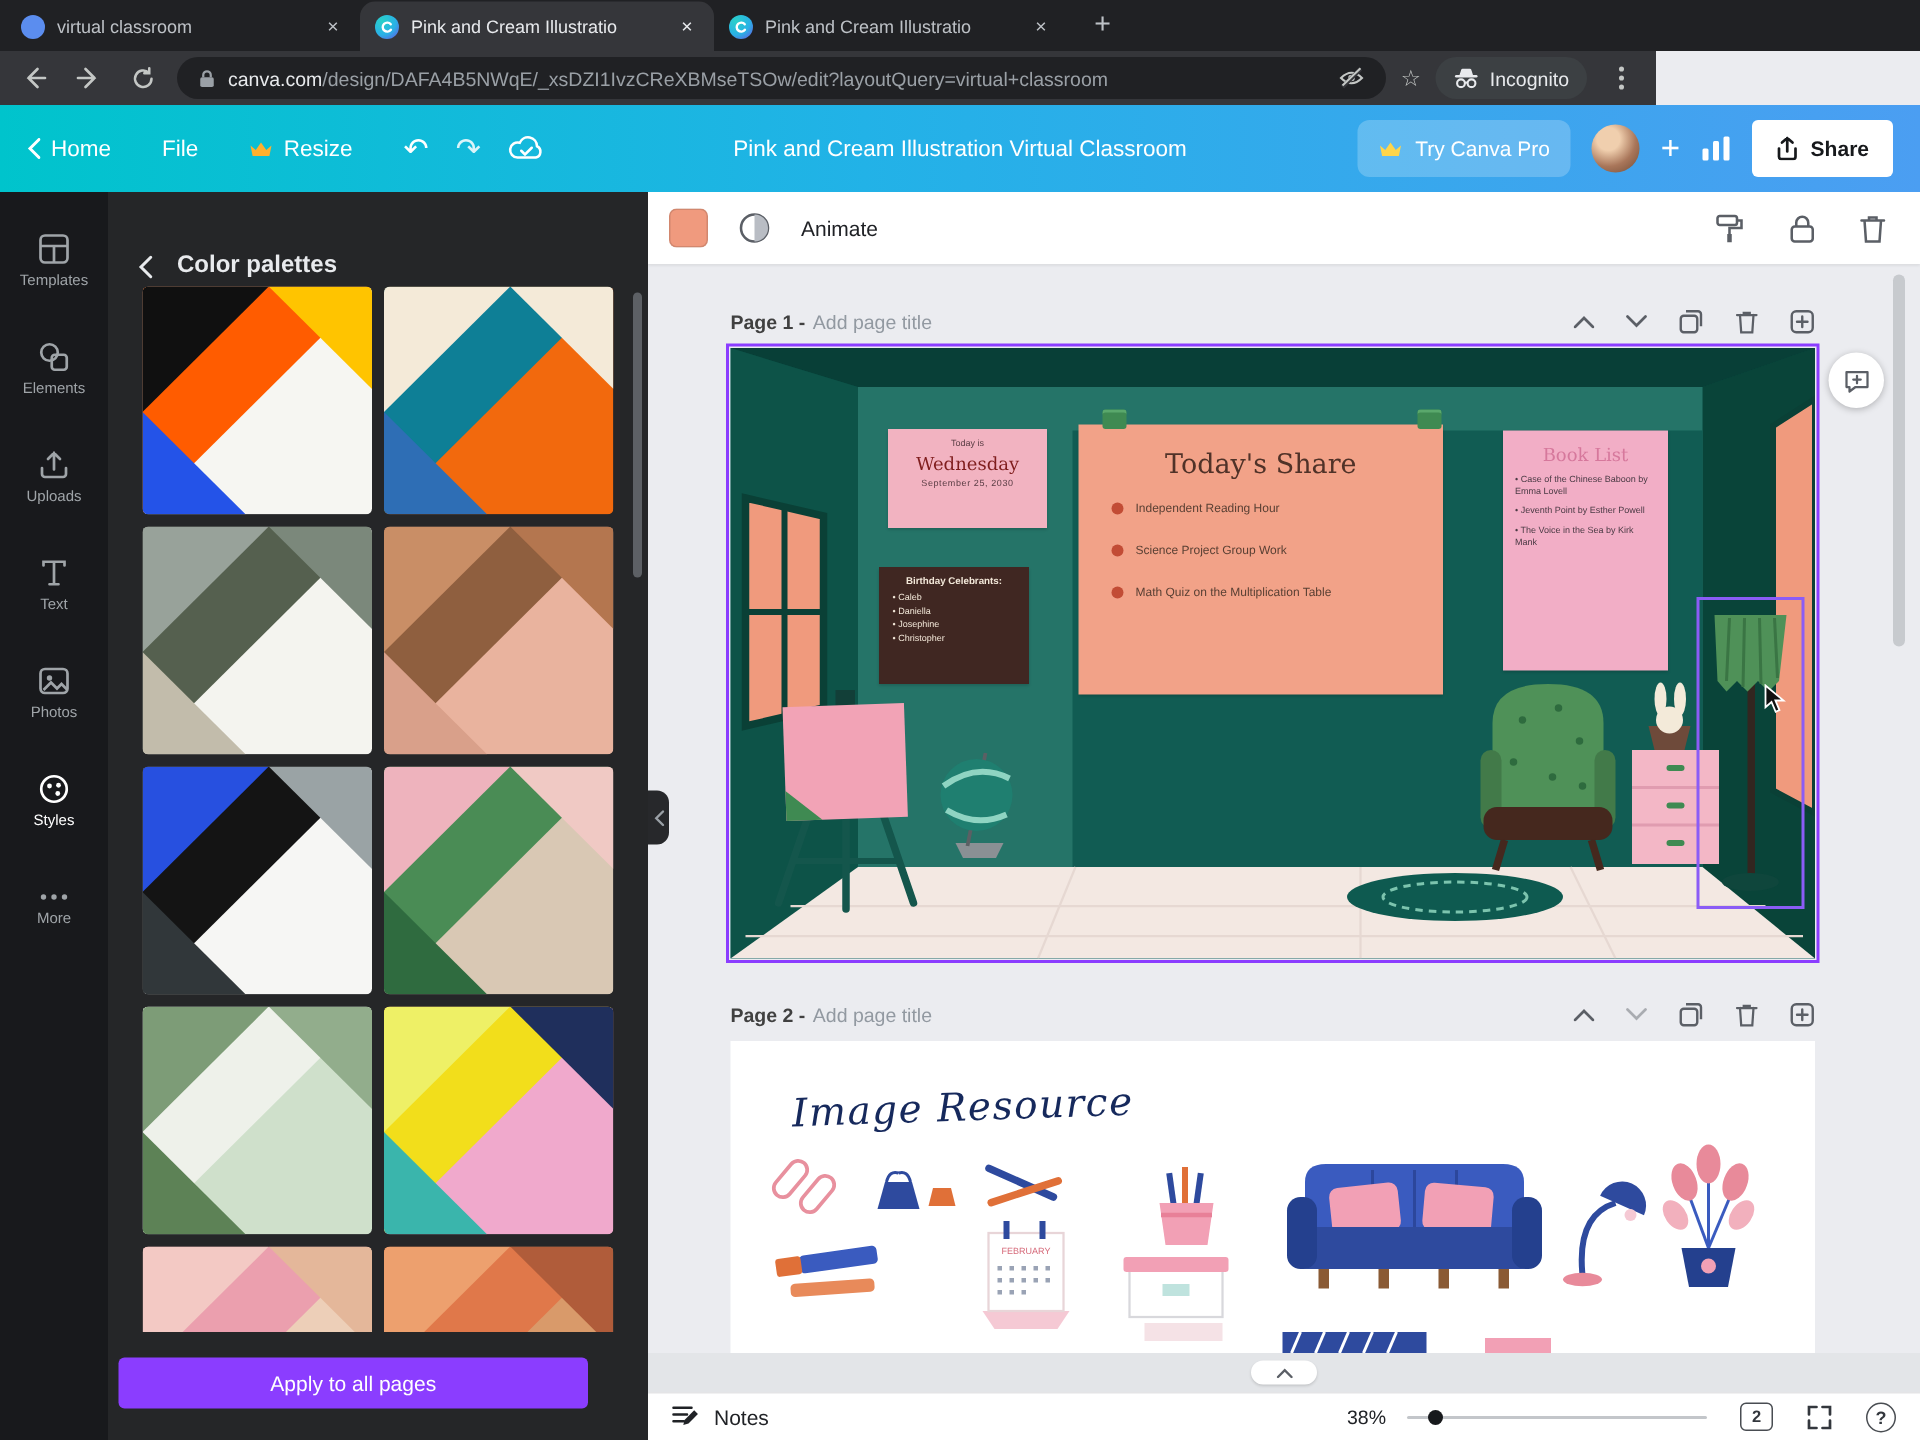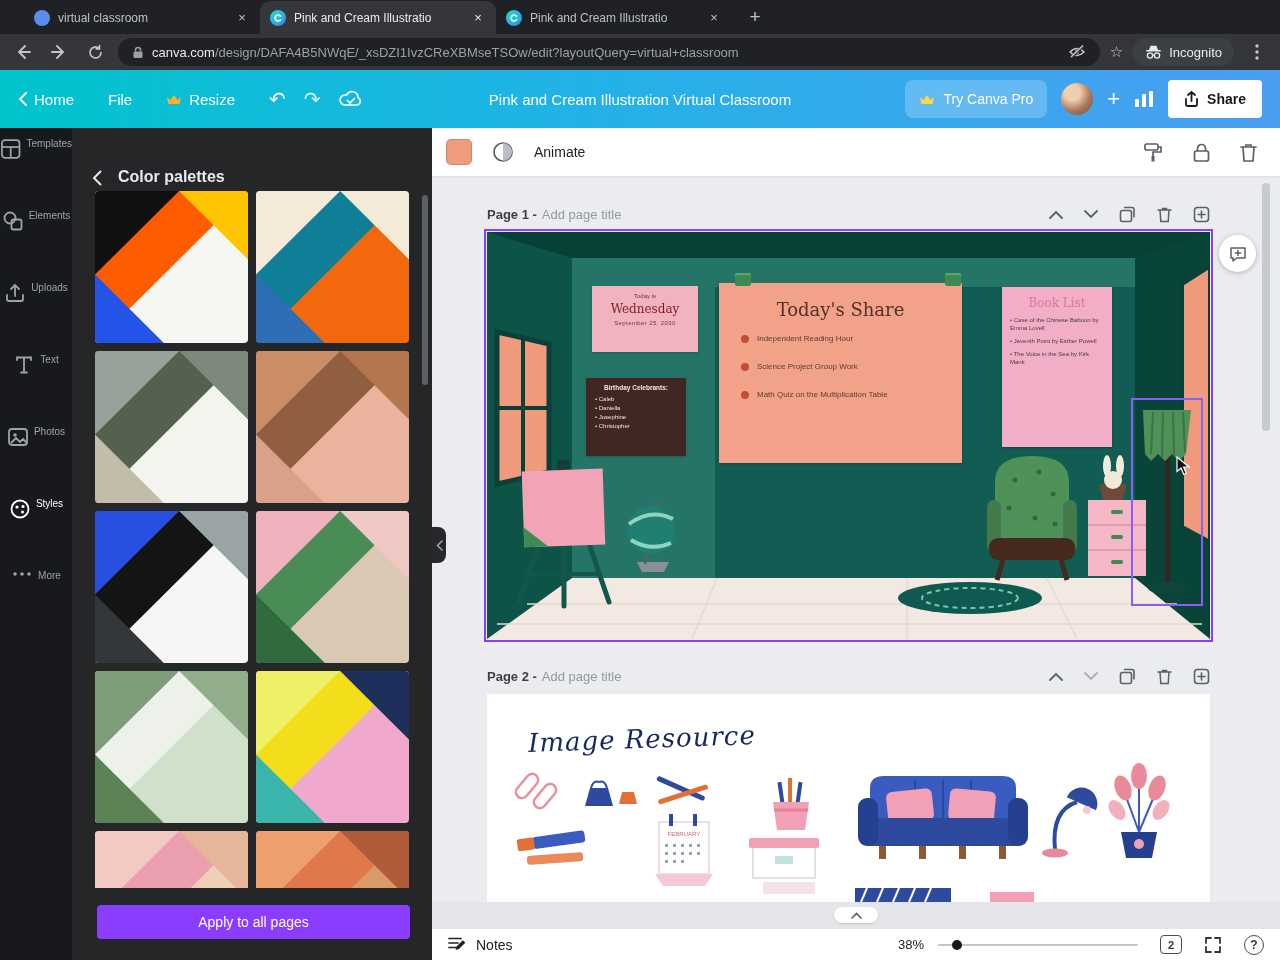--- a/index.html
+++ b/index.html
@@ -1,61 +1,61 @@
 <!DOCTYPE html>
 <html><head>
 <meta charset="utf-8">
 <style>
   *{margin:0;padding:0;box-sizing:border-box}
   html,body{width:1280px;height:960px;overflow:hidden;background:#ebecf0;font-family:"Liberation Sans",sans-serif;position:relative}
 
   
-  .tabstrip{position:absolute;left:0;top:0;width:1280px;height:34px;background:#202124;display:flex;align-items:flex-end;padding-left:24px}
+  .tabstrip{position:absolute;left:0;top:0;width:1280px;height:34px;background:#202124;display:flex;align-items:flex-end;padding-left:4px}
   .tab{width:236px;height:33px;display:flex;align-items:center;gap:8px;padding:0 10px;color:#bdc1c6;font-size:12px;border-radius:10px 10px 0 0;overflow:hidden}
   .tab.active{background:#35363a;color:#e8eaed}
   .tab-title{flex:1;white-space:nowrap;overflow:hidden}
   .tab-close{width:16px;height:16px;border-radius:50%;display:flex;align-items:center;justify-content:center;font-size:13px;flex:0 0 16px}
   .favicon{width:16px;height:16px;border-radius:50%;flex:0 0 16px;position:relative}
   .fav-blue{background:#5b8def}
   .fav-canva{background:radial-gradient(circle at 30% 25%,#2ad0c8,#29b2e6 55%,#6a4fe0)}
   .fav-canva svg{position:absolute;inset:3px}
   .newtab{width:30px;height:30px;margin:0 0 2px 8px;color:#bdc1c6;font-size:19px;display:flex;align-items:center;justify-content:center}
 
-  .navbar{position:absolute;left:0;top:34px;width:1280px;height:36px;background:#35363a;display:flex;align-items:center;padding:0 10px;gap:10px}
+  .navbar{position:absolute;left:0;top:34px;width:1104px;height:36px;background:#35363a;display:flex;align-items:center;padding:0 10px;gap:10px}
   .nav-btn{width:26px;height:26px;display:flex;align-items:center;justify-content:center;color:#c4c7c5;font-size:17px}
   .omnibox{flex:1;height:28px;background:#202124;border-radius:14px;display:flex;align-items:center;padding:0 14px;gap:8px;font-size:13px;min-width:0}
   .url{white-space:nowrap;overflow:hidden;color:#9aa0a6}
   .url b{color:#e8eaed;font-weight:400}
   .star{color:#c4c7c5;font-size:15px}
   .incog-chip{height:28px;background:#3c4043;border-radius:14px;display:flex;align-items:center;gap:7px;padding:0 12px;color:#e8eaed;font-size:13px}
 
   
   .canva-header{position:absolute;left:0;top:70px;width:1280px;height:58px;background:linear-gradient(90deg,#00c4cc 0%,#22b2e7 45%,#4b9ef2 100%);display:flex;align-items:center;padding:0 18px;color:#fff}
   .hdr-item{display:flex;align-items:center;gap:7px;font-size:15px;margin-right:34px;white-space:nowrap}
   .doc-title{position:absolute;left:50%;transform:translateX(-50%);font-size:15px;white-space:nowrap}
   .hdr-right{margin-left:auto;display:flex;align-items:center;gap:14px}
   .try-pro{height:38px;background:rgba(255,255,255,.22);border-radius:8px;display:flex;align-items:center;gap:8px;padding:0 14px;font-size:14px;white-space:nowrap}
   .avatar{width:32px;height:32px;border-radius:50%;background:radial-gradient(circle at 35% 30%,#f0cfae 25%,#a9765a 60%,#6e4a34)}
   .share-btn{height:38px;background:#fff;border-radius:4px;color:#17191c;display:flex;align-items:center;gap:8px;padding:0 16px;font-size:14px;font-weight:700}
 
   
   .rail{position:absolute;left:0;top:128px;width:72px;height:832px;background:#18191c;display:flex;flex-direction:column;padding-top:10px}
-  .rail-item{height:72px;display:flex;flex-direction:row;justify-content:center;gap:5px;color:#9fa4a8;font-size:10px}
+  .rail-item{height:72px;display:flex;flex-direction:column;align-items:center;justify-content:center;gap:5px;color:#9fa4a8;font-size:10px}
   .rail-item.active{color:#fff}
 
   
   .panel{position:absolute;left:72px;top:128px;width:360px;height:832px;background:#252628;color:#e8eaed;overflow:hidden}
   .panel-header{position:absolute;left:0;top:0;width:100%;height:58px;display:flex;align-items:flex-end;padding:0 20px;gap:16px}
   .panel-title{font-size:16px;font-weight:700}
   .palette-wrap{position:absolute;left:23px;top:63px;width:314px;height:697px;overflow:hidden}
   .palette-grid{display:grid;grid-template-columns:153px 153px;gap:8px}
   .palette{width:153px;height:152px;border-radius:4px;overflow:hidden}
   .palette svg{width:100%;height:100%;display:block}
   .panel-scroll{position:absolute;left:350px;top:67px;width:6px;height:190px;background:#5d6065;border-radius:3px}
-  .apply-btn{position:absolute;left:25px;top:777px;width:313px;height:34px;background:#8b3dff;border:none;border-radius:4px;color:#fff;font-size:14px;font-family:inherit}
+  .apply-btn{position:absolute;left:7px;top:777px;width:313px;height:34px;background:#8b3dff;border:none;border-radius:4px;color:#fff;font-size:14px;font-family:inherit}
   .collapse-handle{position:absolute;left:432px;top:527px;width:14px;height:36px;background:#27282b;border-radius:0 8px 8px 0;display:flex;align-items:center;justify-content:center;z-index:30}
 
   
   .canvas-region{position:absolute;left:432px;top:128px;width:848px;height:800px;background:#ebecf0;overflow:hidden}
   .doc-toolbar{position:absolute;left:0;top:0;width:848px;height:48px;background:#fff;box-shadow:0 1px 2px rgba(0,0,0,.08);display:flex;align-items:center;padding:0 14px;gap:20px}
   .fill-chip{width:26px;height:26px;border-radius:5px;background:#f09a7e;border:1px solid rgba(0,0,0,.12)}
   .toolbar-label{font-size:14px;color:#202226}
   .tb-right{margin-left:auto;display:flex;align-items:center;gap:28px;padding-right:8px}
 
   .page-hdr{position:absolute;left:55px;width:723px;height:24px;display:flex;align-items:center;font-size:13px}

